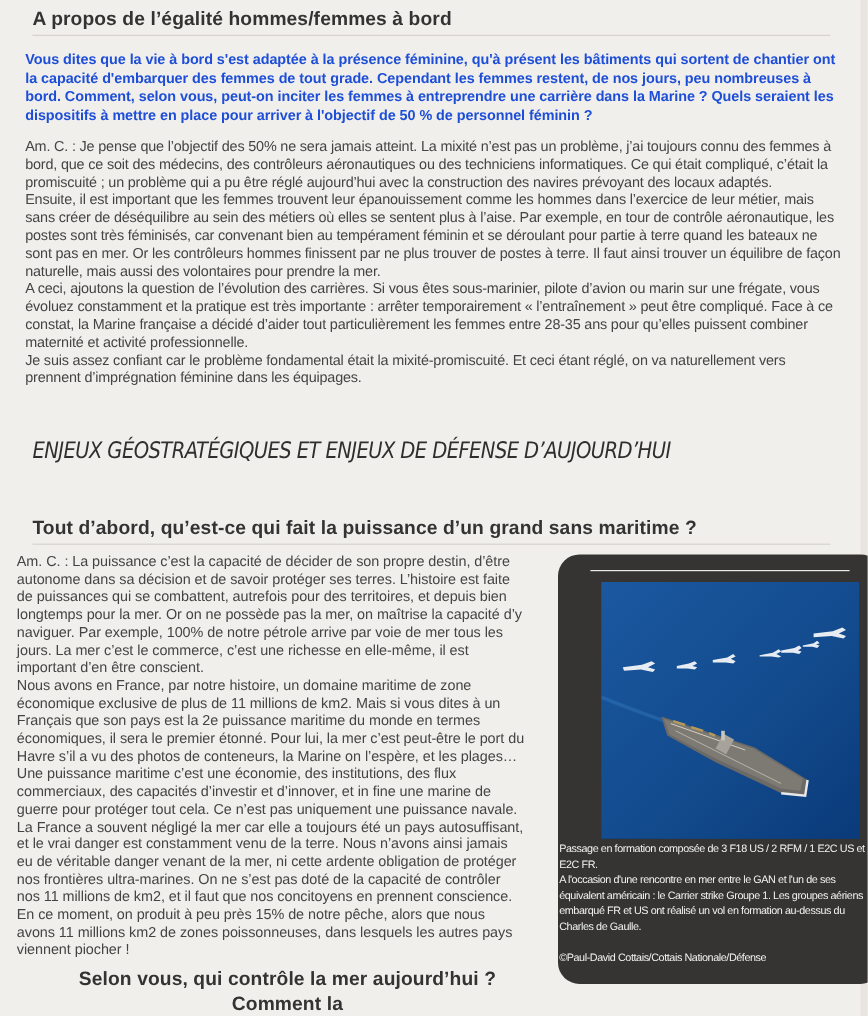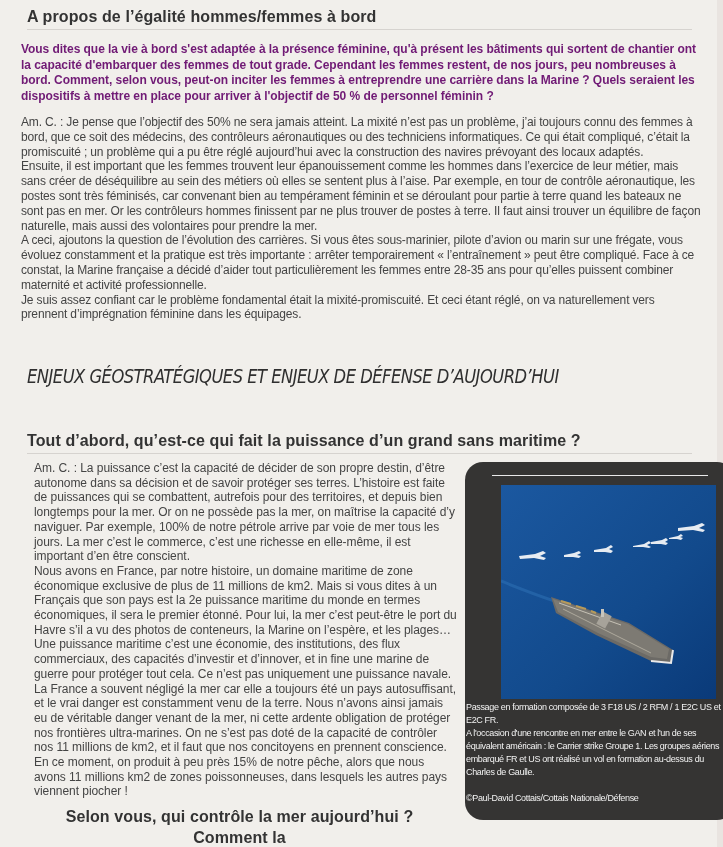--- a/index.html
+++ b/index.html
@@ -21,38 +21,38 @@
       border-bottom: 1px solid #d6d3cf;
       line-height: 20px; padding-bottom: 2px;
       letter-spacing: 0.1px;
     }
     .h2.q1 { top: 7px; }
     .h2.q2 { top: 431px; }
     .h2.q3 { top: 806px; width: 665px; line-height: 21px; }
     .h2.q3 .first-line { display: block; width: 425px; text-align: center; }
     .question {
       position: absolute; left: 21px; top: 42px; width: 675px;
-      font-size: 12px; font-weight: bold; line-height: 15.5px; color: #701a75;
+      font-size: 12px; font-weight: bold; line-height: 15.5px; color: #1d4ed8;
       letter-spacing: -0.05px;
     }
     .answer {
       position: absolute; left: 21px; top: 115px; width: 680px;
       font-size: 12px; line-height: 14.8px; color: #444;
       letter-spacing: -0.15px;
     }
     .answer p, .answer2 p { margin: 0; }
     .section-title {
       position: absolute; left: 27px; top: 365px;
       font-family: "DejaVu Sans", sans-serif;
       font-style: italic; font-size: 19px; color: #2f2f2f;
       letter-spacing: -0.6px; transform: scaleX(0.86); transform-origin: left center;
       white-space: nowrap;
     }
     .answer2 {
-      position: absolute; left: 34px; top: 461px; width: 425px;
+      position: absolute; left: 14px; top: 461px; width: 425px;
       font-size: 12px; line-height: 14.7px; color: #444;
       letter-spacing: -0.05px;
     }
     .figure {
       position: absolute; left: 465px; top: 462px; width: 270px; height: 358px;
       background: #353433;
       border-radius: 18px;
     }
     .fig-rule {
       position: absolute; left: 27px; top: 13px; width: 216px; height: 1px;

